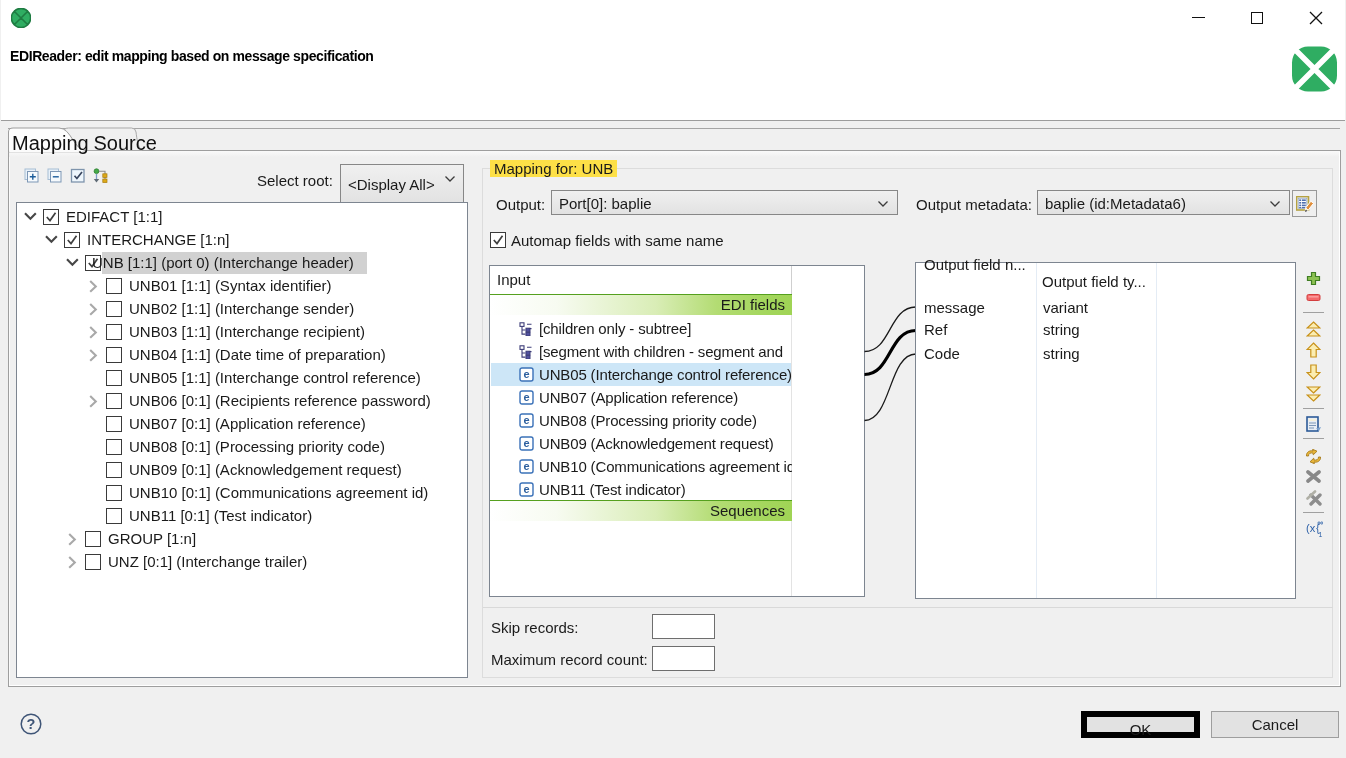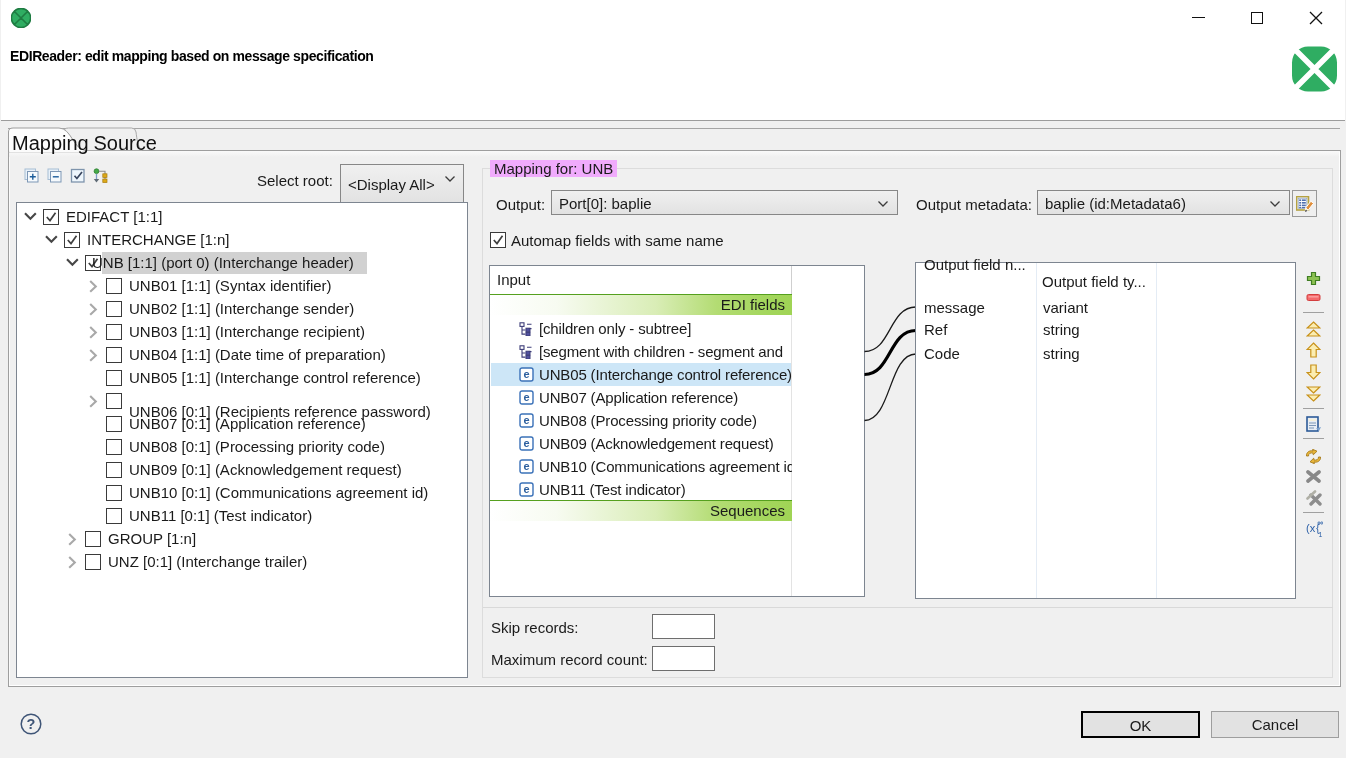--- a/index.html
+++ b/index.html
@@ -16,21 +16,21 @@
   
   .combo { background:linear-gradient(#f0f0f0,#e2e2e2); border:1px solid #878787; }
   .combo .ct { position:absolute; left:7px; top:50%; transform:translateY(-50%); white-space:nowrap; }
   
   #tree { left:16px; top:202px; width:452px; height:476px; background:#fff; border:1px solid #7d8590; }
   .trow { position:absolute; height:23px; line-height:23px; white-space:nowrap; }
   .tsel { background:#d1d1d1; }
   .cb { position:absolute; width:16px; height:16px; background:#fff; border:1.5px solid #3a3a3a; }
   
   #fset { left:482px; top:168px; width:851px; height:510px; border:1px solid #dcdcdc; }
-  #fleg { left:490px; top:160px; background:#f0abfc; padding:0 4px; }
+  #fleg { left:490px; top:160px; background:#fde047; padding:0 4px; }
   .lbl { white-space:nowrap; }
   
   #ipanel { left:489px; top:265px; width:376px; height:332px; background:#fff; border:1px solid #7d8590; }
   .irow { position:absolute; height:23px; line-height:23px; white-space:nowrap; overflow:hidden; letter-spacing:-0.15px; }
   .gband { position:absolute; left:0; width:302px; height:21px; line-height:20px; text-align:right; padding-right:7px;
            background:linear-gradient(90deg,#ffffff 0%,#f7fbf1 22%,#d9edb6 55%,#b3dc73 75%,#a3d65c 92%,#a0d455 100%);
            border-top:1px solid #55a01e; }
   
   #opanel { left:915px; top:262px; width:381px; height:337px; background:#fff; border:1px solid #7d8590; }
   .orow { position:absolute; white-space:nowrap; }
@@ -150,21 +150,21 @@
       <path d="M1.2,1 L6.8,6.4 L1.2,11.8" stroke="#a9a9a9" stroke-width="2.1" fill="none"></path>
     </svg>
 <div class="cb abs" style="left:106px;top:347px"></div>
 <div class="trow" style="left:129px;top:343px">UNB04 [1:1] (Date time of preparation)</div>
 <div class="cb abs" style="left:106px;top:370px"></div>
 <div class="trow" style="left:129px;top:366px">UNB05 [1:1] (Interchange control reference)</div>
 <svg class="abs" style="left:89px;top:395px" width="9" height="13" viewBox="0 0 9 13">
       <path d="M1.2,1 L6.8,6.4 L1.2,11.8" stroke="#a9a9a9" stroke-width="2.1" fill="none"></path>
     </svg>
 <div class="cb abs" style="left:106px;top:393px"></div>
-<div class="trow" style="left:129px;top:400px">UNB06 [0:1] (Recipients reference password)</div>
+<div class="trow" style="left:129px;top:389px">UNB06 [0:1] (Recipients reference password)</div>
 <div class="cb abs" style="left:106px;top:416px"></div>
 <div class="trow" style="left:129px;top:412px">UNB07 [0:1] (Application reference)</div>
 <div class="cb abs" style="left:106px;top:439px"></div>
 <div class="trow" style="left:129px;top:435px">UNB08 [0:1] (Processing priority code)</div>
 <div class="cb abs" style="left:106px;top:462px"></div>
 <div class="trow" style="left:129px;top:458px">UNB09 [0:1] (Acknowledgement request)</div>
 <div class="cb abs" style="left:106px;top:485px"></div>
 <div class="trow" style="left:129px;top:481px">UNB10 [0:1] (Communications agreement id)</div>
 <div class="cb abs" style="left:106px;top:508px"></div>
 <div class="trow" style="left:129px;top:504px">UNB11 [0:1] (Test indicator)</div>
@@ -355,14 +355,14 @@
 <div class="abs" style="left:483px;top:607px;width:850px;height:0;border-top:1px solid #d9d9d9"></div>
 <div class="abs lbl" style="left:491px;top:619px">Skip records:</div>
 <div class="tin" style="left:652px;top:614px"></div>
 <div class="abs lbl" style="left:491px;top:651px">Maximum record count:</div>
 <div class="tin" style="left:652px;top:646px"></div>
 
 <svg class="abs" style="left:20px;top:713px" width="22" height="22" viewBox="0 0 22 22">
   <circle cx="11" cy="11" r="9.8" fill="none" stroke="#3f5577" stroke-width="1.5"></circle>
   <text x="11" y="16.1" text-anchor="middle" font-size="14.5" font-weight="bold" font-family="Liberation Sans" fill="#3f5577">?</text>
 </svg>
-<div class="btn" style="left:1081px;top:711px;width:119px;border:2px solid #000000">OK</div>
+<div class="btn" style="left:1081px;top:711px;width:119px;border:6px solid #000000">OK</div>
 <div class="btn" style="left:1211px;top:711px;width:128px;border:1px solid #9e9e9e;line-height:26px">Cancel</div>
 
 </body></html>

